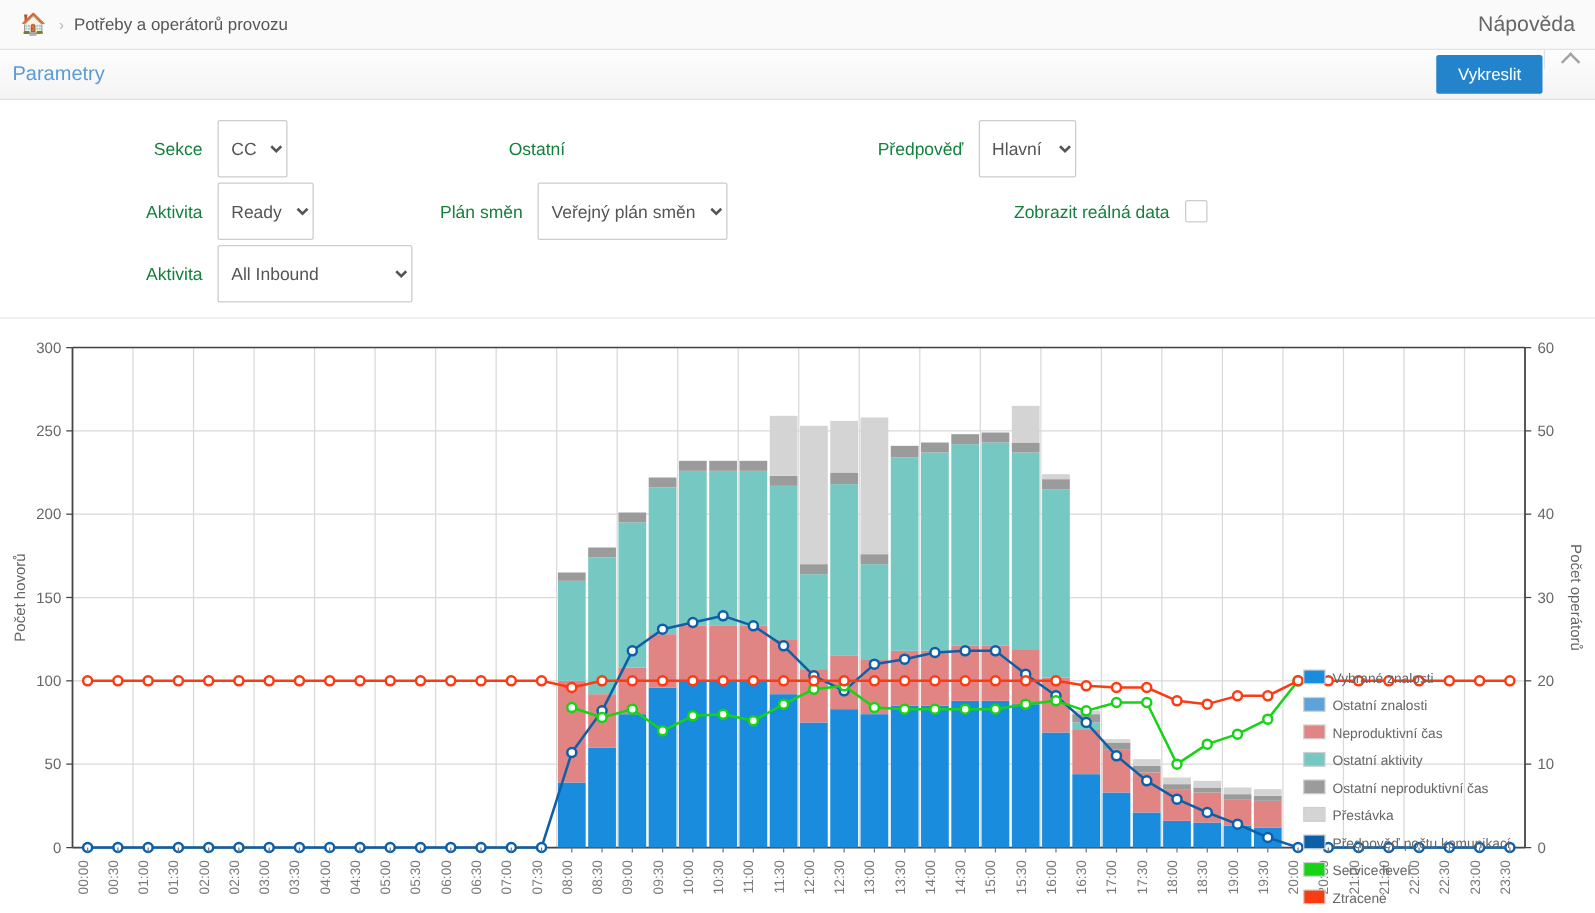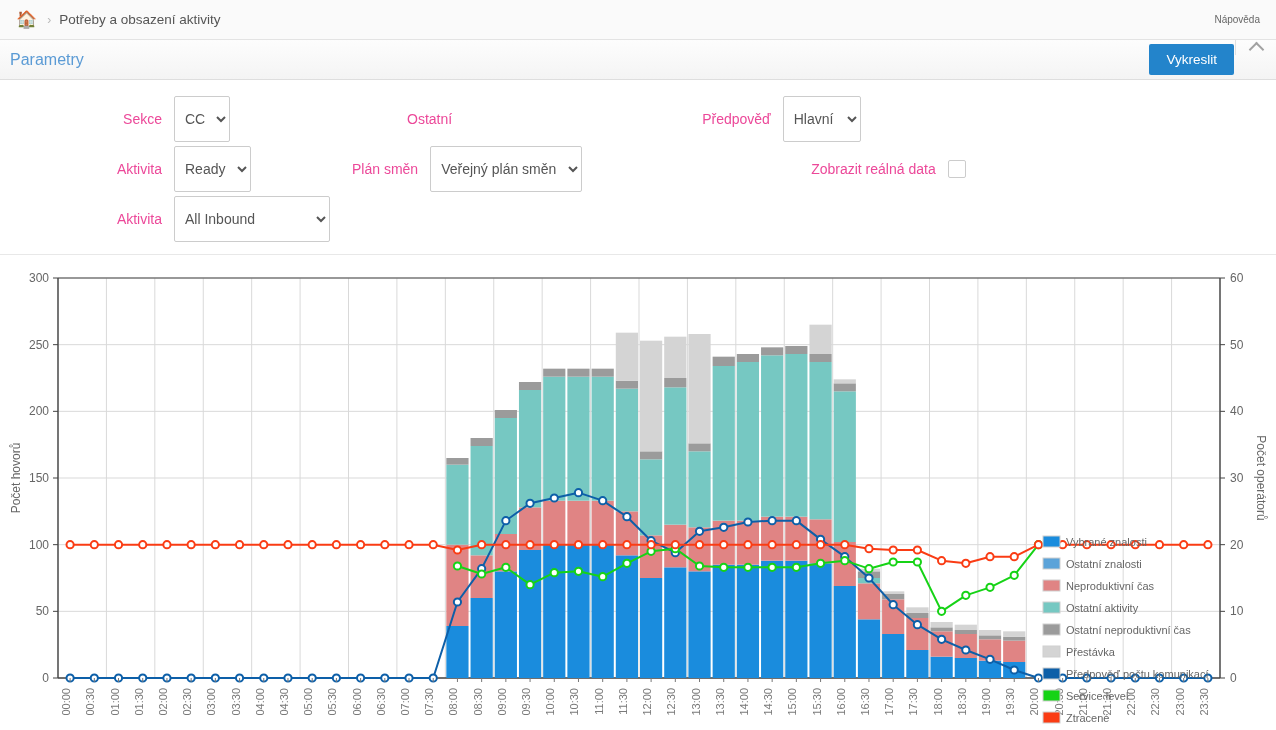--- a/index.html
+++ b/index.html
@@ -15,21 +15,21 @@
   
   .breadcrumb-bar{
     height:40px; display:flex; align-items:center;
     padding:0 16px; background:#fafafa;
     border-bottom:1px solid #e3e3e3;
     font-size:13.5px;
   }
   .home-icon{ color:#5090c0; font-size:17px; line-height:1; margin-right:4px; display:inline-block; }
   .bc-sep{ color:#b8b8b8; margin:0 8px 0 6px; font-size:12px; }
   .bc-text{ color:#555; }
-  .help-link{ margin-left:auto; color:#666; font-size:10px; cursor:pointer; }
+  .help-link{ margin-left:auto; color:#666; font-size:17px; cursor:pointer; }
 
   
   .panel-head{
     height:40px; display:flex; align-items:center;
     background:linear-gradient(#fdfdfd,#f4f4f4);
     border-bottom:1px solid #dedede;
     padding-left:10px;
     position:relative;
     gap:24px;
   }
@@ -47,21 +47,21 @@
     width:41px; display:flex; align-items:center; justify-content:center;
     border-left:1px solid #e0e0e0; cursor:pointer;
     color:#9a9a9a; font-size:15px;
   }
   .chev-up{ display:block; width:11px; height:11px; border-left:2px solid #a2a2a2; border-top:2px solid #a2a2a2; transform:rotate(45deg); margin-top:4px; }
 
   
   .form-area{ padding:14px 0 10px 0; background:#fff; border-bottom:1px solid #e8e8e8; }
   .frow{ display:flex; align-items:center; height:50px; }
   .fgroup{ display:flex; align-items:center; }
-  .flabel{ text-align:right; font-size:14px; color:#ec4899; padding-right:12px; }
+  .flabel{ text-align:right; font-size:14px; color:#15803d; padding-right:12px; }
   select.fctl, .fctl{
     font-family:inherit; font-size:14px; color:#555;
     border:1px solid #ccc; background:#fff;
     height:46px; padding:2px 6px; border-radius:2px;
     outline:none;
   }
   input.fctl::placeholder{ color:#b0b0b0; }
   .chk{
     width:18px; height:18px; border:1px solid #ccc; background:#fff;
     border-radius:2px; cursor:pointer; display:inline-block;
@@ -74,21 +74,21 @@
   .tick-lbl{ font-size:12px; fill:#666; font-family:"Liberation Sans", sans-serif; }
   .xtick-lbl{ font-size:11px; fill:#7a7a7a; font-family:"Liberation Sans", sans-serif; }
   .legend-lbl{ font-size:11px; fill:#666; font-family:"Liberation Sans", sans-serif; }
 </style>
 </head>
 <body>
 
 <div class="breadcrumb-bar">
   <span class="home-icon">🏠</span>
   <span class="bc-sep">›</span>
-  <span class="bc-text">Potřeby a obsazení aktivity</span>
+  <span class="bc-text">Potřeby a operátorů provozu</span>
   <span class="help-link">Nápověda</span>
 </div>
 
 <div class="panel-head">
   <span class="panel-title">Parametry</span>
   <div class="head-right">
     <button class="btn-primary">Vykreslit</button>
     <div class="collapse-btn">
       <span class="chev-up"></span>
     </div>

